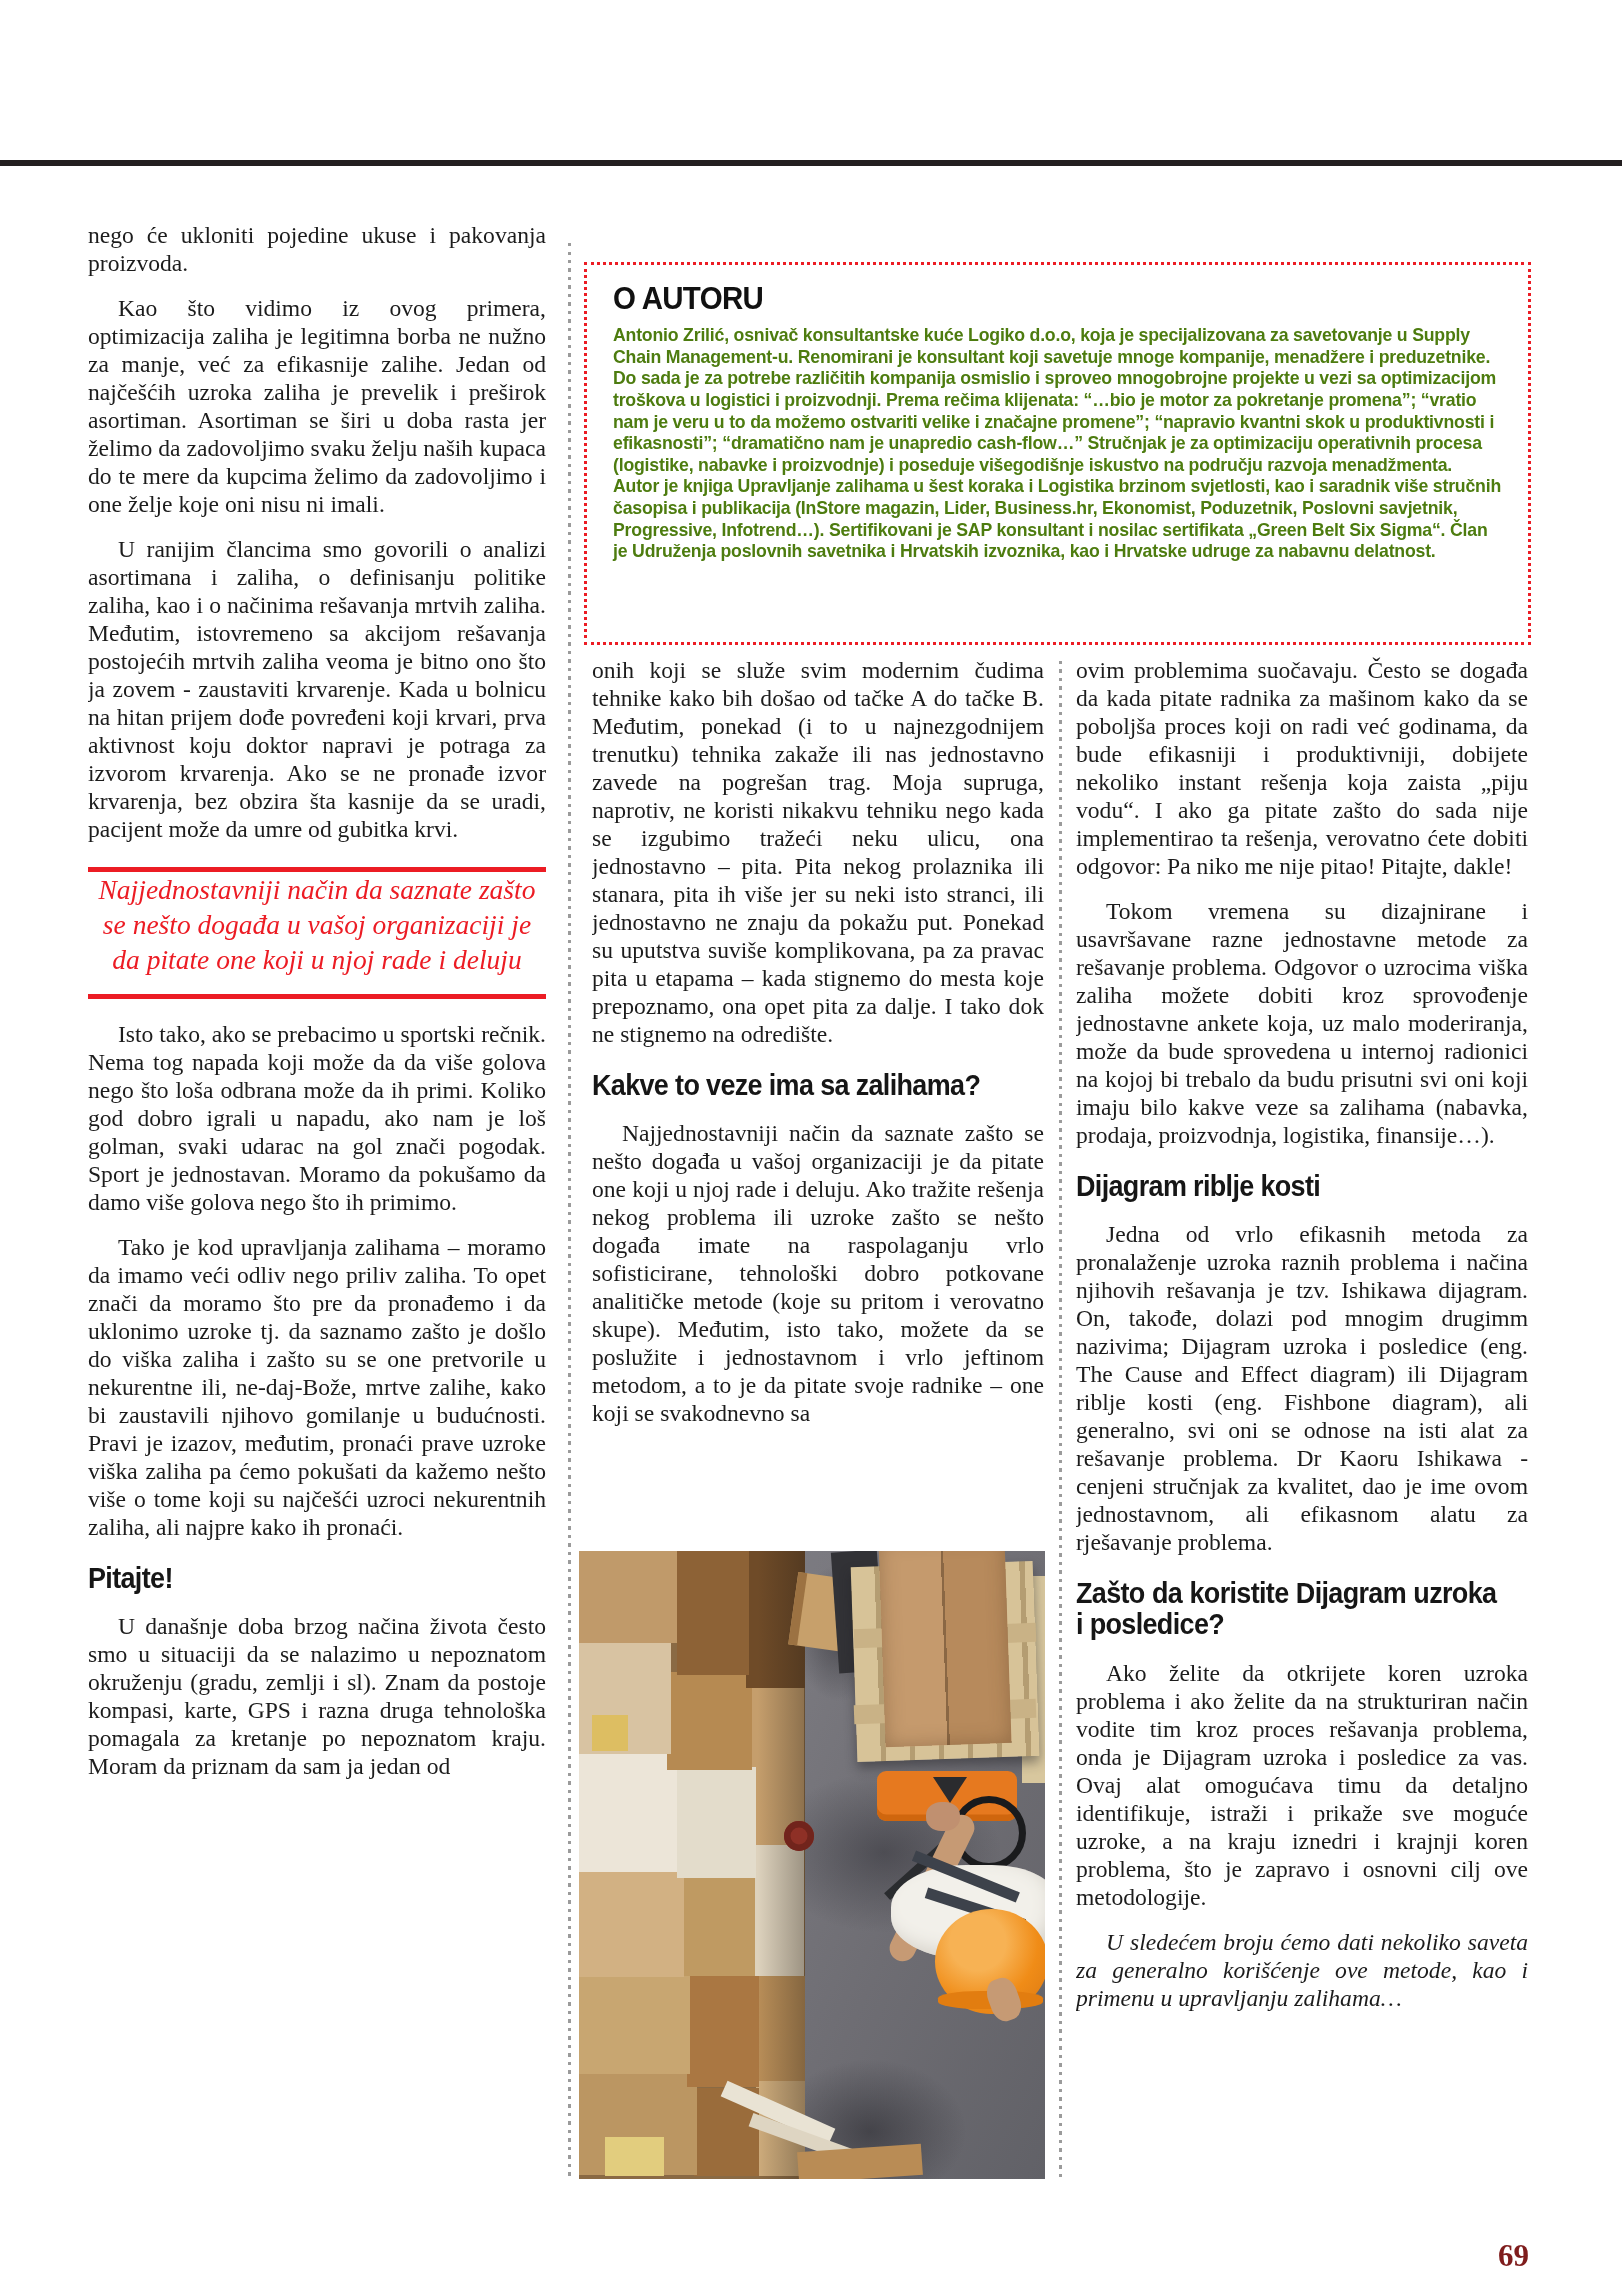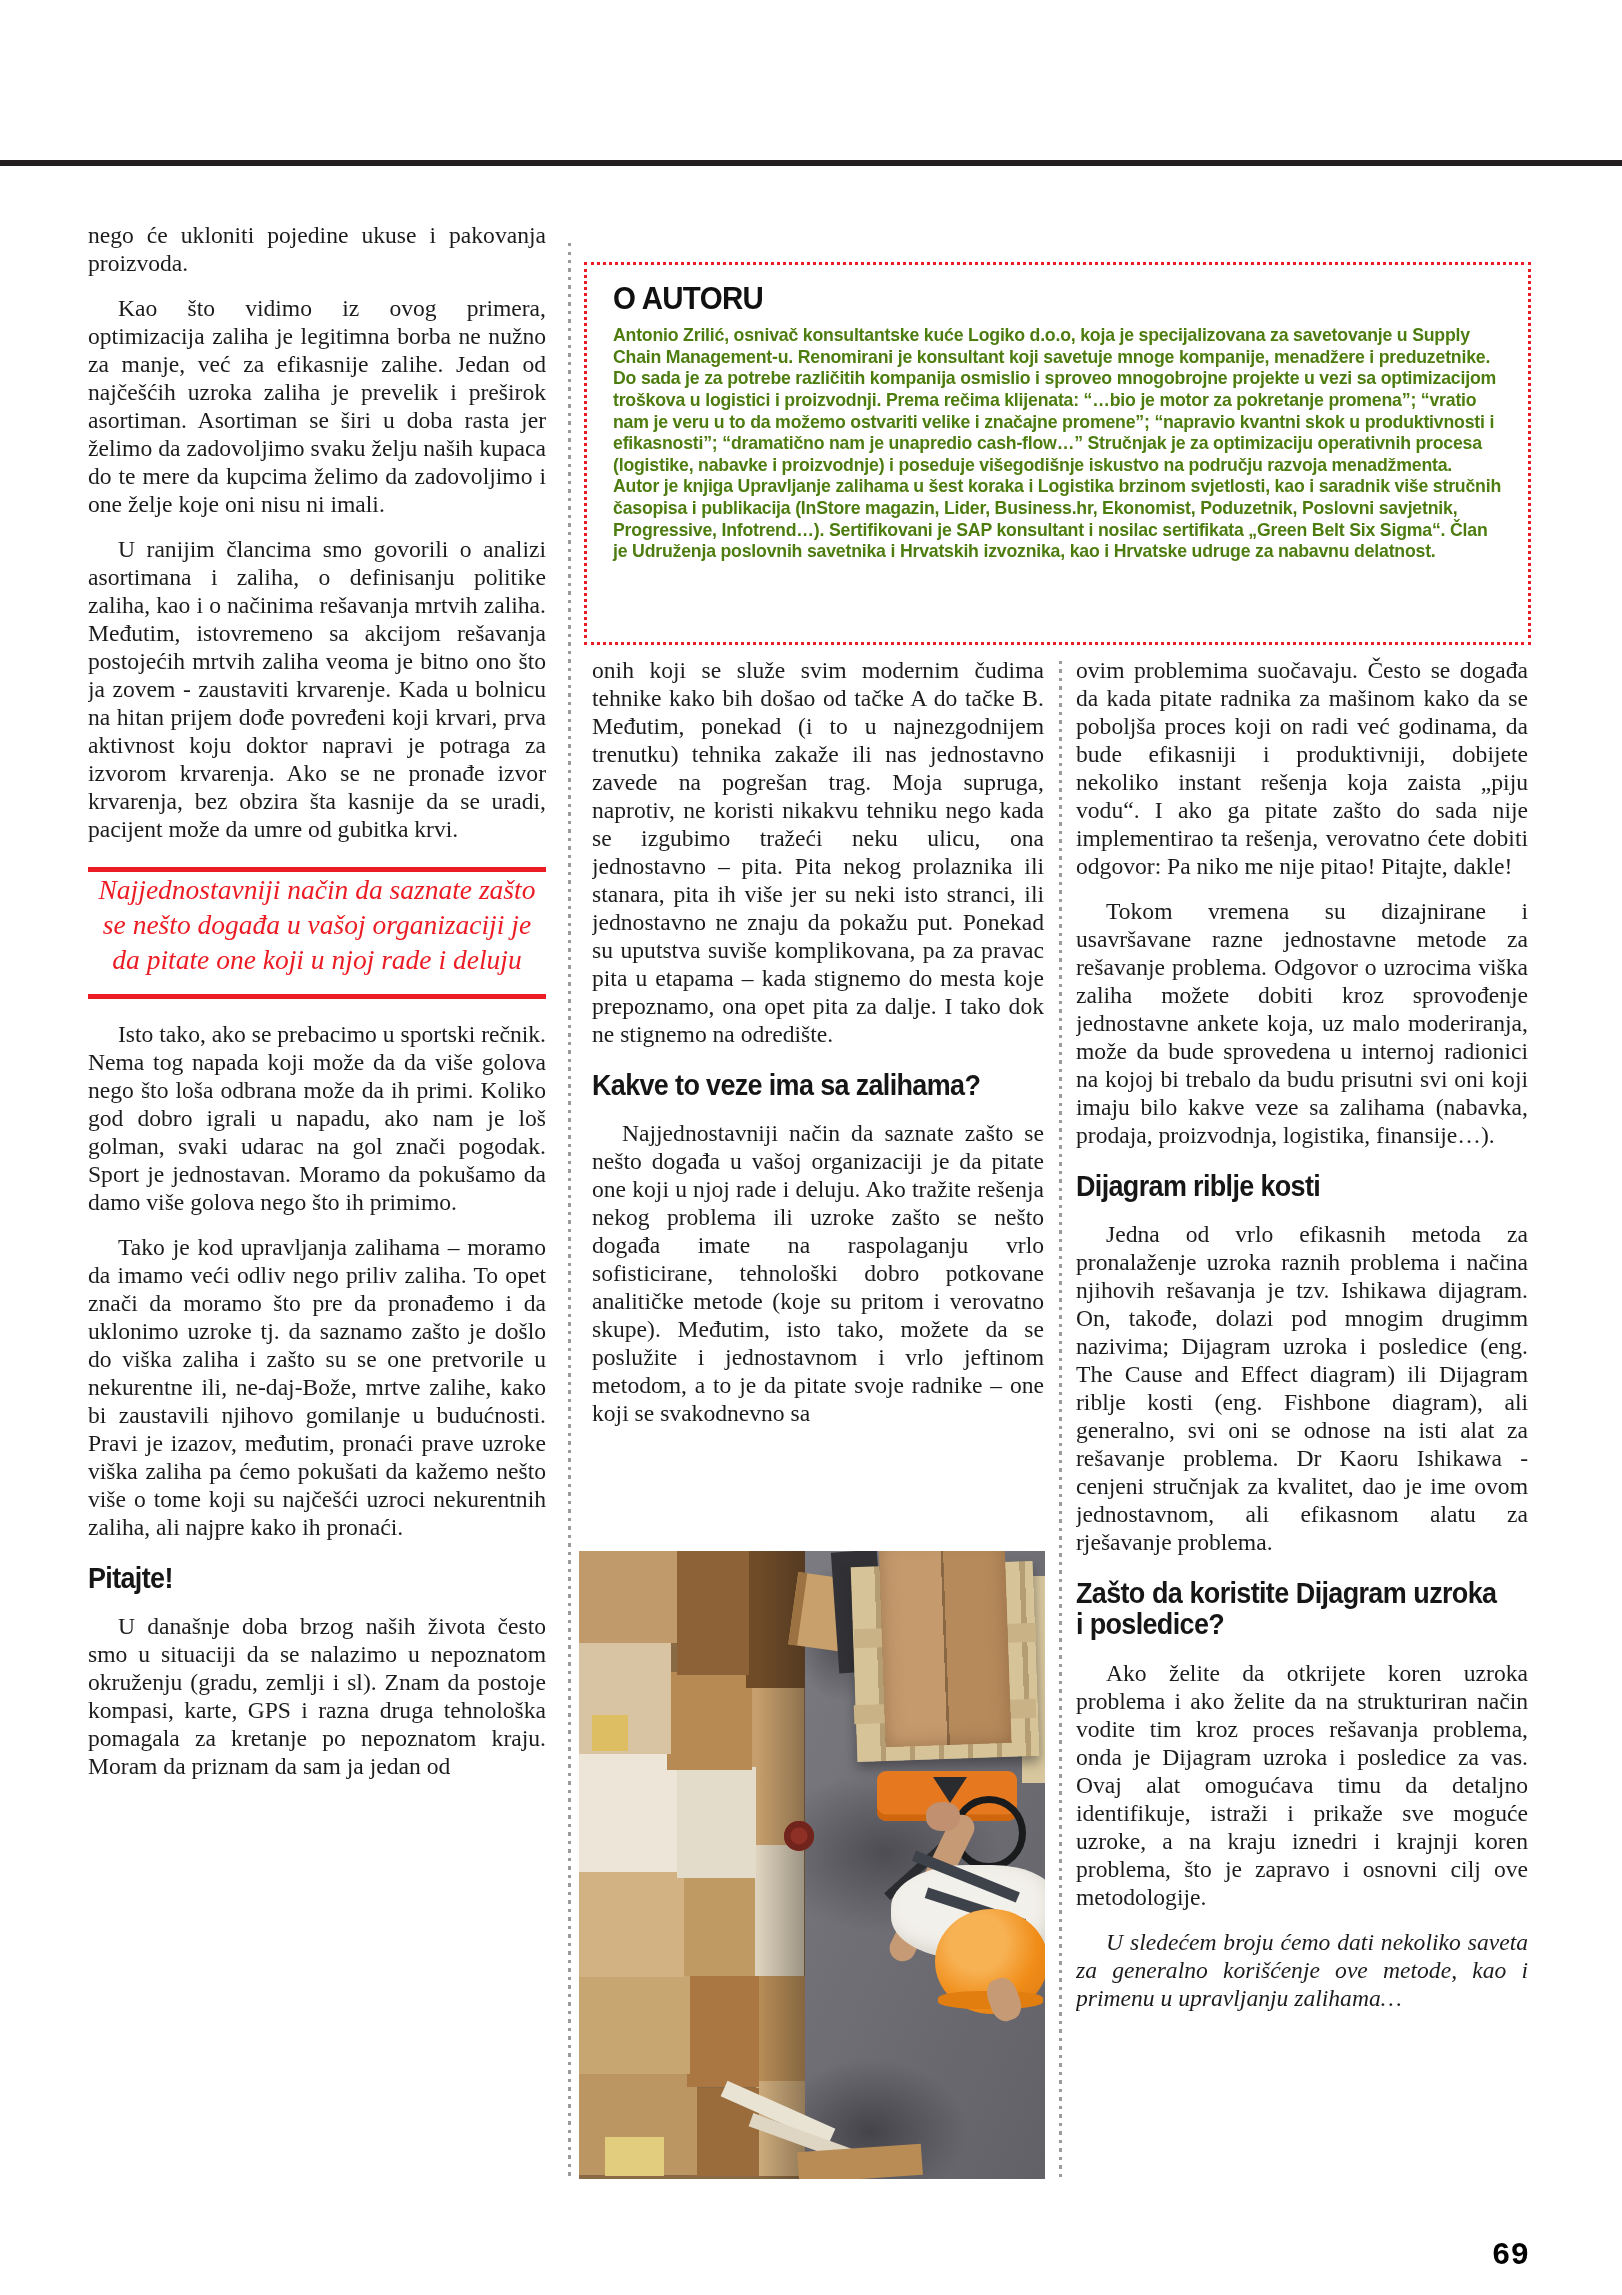--- a/index.html
+++ b/index.html
@@ -96,22 +96,22 @@
 
   
   .footer{position:absolute;left:1101px;top:2241px;display:flex;align-items:center;gap:13px;
           font-family:"Liberation Sans",sans-serif;color:#1a1a1a;}
   .logo-circle{display:flex;align-items:center;justify-content:center;width:25px;height:25px;
                border:2.6px solid #141414;border-radius:50%;font-weight:bold;font-size:11px;letter-spacing:-0.7px;}
   .brand{font-weight:bold;font-size:27.5px;letter-spacing:-0.7px;transform:scaleX(.9);transform-origin:left center;}
   .fsep{width:3.3px;height:29px;background:repeating-linear-gradient(180deg,#ec1c24 0 3.9px,transparent 3.9px 9.2px);}
   .issue{font-weight:bold;font-size:25px;letter-spacing:-0.7px;transform:scaleX(.92);}
   .site{font-size:25px;letter-spacing:-0.3px;transform:scaleX(.92);color:#222;}
-  .page-num{position:absolute;right:94px;top:2238px;font-family:Liberation Mono, monospace;
-            font-weight:bold;font-size:31px;color:#000000;}
+  .page-num{position:absolute;right:94px;top:2238px;font-family:Liberation Serif, serif;
+            font-weight:bold;font-size:31px;color:#7f1d1d;}
 </style>
 </head>
 <body>
 
 <div class="page">
 
   <div class="top-rule"></div>
 
   <section class="author-box">
     <h2>O AUTORU</h2>
@@ -126,21 +126,21 @@
     <p class="ind">Kao što vidimo iz ovog primera, optimizacija zaliha je legitimna borba ne nužno za manje, već za efikasnije zalihe. Jedan od najčešćih uzroka zaliha je prevelik i preširok asortiman. Asortiman se širi u doba rasta jer želimo da zadovoljimo svaku želju naših kupaca do te mere da kupcima želimo da zadovoljimo i one želje koje oni nisu ni imali.</p>
     <p class="ind">U ranijim člancima smo govorili o analizi asortimana i zaliha, o definisanju politike zaliha, kao i o načinima rešavanja mrtvih zaliha. Međutim, istovremeno sa akcijom rešavanja postojećih mrtvih zaliha veoma je bitno ono što ja zovem - zaustaviti krvarenje. Kada u bolnicu na hitan prijem dođe povređeni koji krvari, prva aktivnost koju doktor napravi je potraga za izvorom krvarenja. Ako se ne pronađe izvor krvarenja, bez obzira šta kasnije da se uradi, pacijent može da umre od gubitka krvi.</p>
     <div class="pullquote">
       <div class="pq-rule"></div>
       <p class="pq-text">Najjednostavniji način da saznate zašto se nešto događa u vašoj organizaciji je da pitate one koji u njoj rade i deluju</p>
       <div class="pq-rule"></div>
     </div>
     <p class="ind">Isto tako, ako se prebacimo u sportski rečnik. Nema tog napada koji može da da više golova nego što loša odbrana može da ih primi. Koliko god dobro igrali u napadu, ako nam je loš golman, svaki udarac na gol znači pogodak. Sport je jednostavan. Moramo da pokušamo da damo više golova nego što ih primimo.</p>
     <p class="ind">Tako je kod upravljanja zalihama – moramo da imamo veći odliv nego priliv zaliha. To opet znači da moramo što pre da pronađemo i da uklonimo uzroke tj. da saznamo zašto je došlo do viška zaliha i zašto su se one pretvorile u nekurentne ili, ne-daj-Bože, mrtve zalihe, kako bi zaustavili njihovo gomilanje u budućnosti. Pravi je izazov, međutim, pronaći prave uzroke viška zaliha pa ćemo pokušati da kažemo nešto više o tome koji su najčešći uzroci nekurentnih zaliha, ali najpre kako ih pronaći.</p>
     <h3 class="h-sans">Pitajte!</h3>
-    <p class="ind">U današnje doba brzog naših života često smo u situaciji da se nalazimo u nepoznatom okruženju (gradu, zemlji i sl). Znam da postoje kompasi, karte, GPS i razna druga tehnološka pomagala za kretanje po nepoznatom kraju. Moram da priznam da sam ja jedan od</p>
+    <p class="ind">U današnje doba brzog načina života često smo u situaciji da se nalazimo u nepoznatom okruženju (gradu, zemlji i sl). Znam da postoje kompasi, karte, GPS i razna druga tehnološka pomagala za kretanje po nepoznatom kraju. Moram da priznam da sam ja jedan od</p>
   </article>
 
   <article class="col col2">
     <p>onih koji se služe svim modernim čudima tehnike kako bih došao od tačke A do tačke B. Međutim, ponekad (i to u najnezgodnijem trenutku) tehnika zakaže ili nas jednostavno zavede na pogrešan trag. Moja supruga, naprotiv, ne koristi nikakvu tehniku nego kada se izgubimo tražeći neku ulicu, ona jednostavno – pita. Pita nekog prolaznika ili stanara, pita ih više jer su neki isto stranci, ili jednostavno ne znaju da pokažu put. Ponekad su uputstva suviše komplikovana, pa za pravac pita u etapama – kada stignemo do mesta koje prepoznamo, ona opet pita za dalje. I tako dok ne stignemo na odredište.</p>
     <h3 class="h-sans">Kakve to veze ima sa zalihama?</h3>
     <p class="ind">Najjednostavniji način da saznate zašto se nešto događa u vašoj organizaciji je da pitate one koji u njoj rade i deluju. Ako tražite rešenja nekog problema ili uzroke zašto se nešto događa imate na raspolaganju vrlo sofisticirane, tehnološki dobro potkovane analitičke metode (koje su pritom i verovatno skupe). Međutim, isto tako, možete da se poslužite i jednostavnom i vrlo jeftinom metodom, a to je da pitate svoje radnike – one koji se svakodnevno sa</p>
   </article>
 
   <article class="col col3">
     <p>ovim problemima suočavaju. Često se događa da kada pitate radnika za mašinom kako da se poboljša proces koji on radi već godinama, da bude efikasniji i produktivniji, dobijete nekoliko instant rešenja koja zaista „piju vodu“. I ako ga pitate zašto do sada nije implementirao ta rešenja, verovatno ćete dobiti odgovor: Pa niko me nije pitao! Pitajte, dakle!</p>

